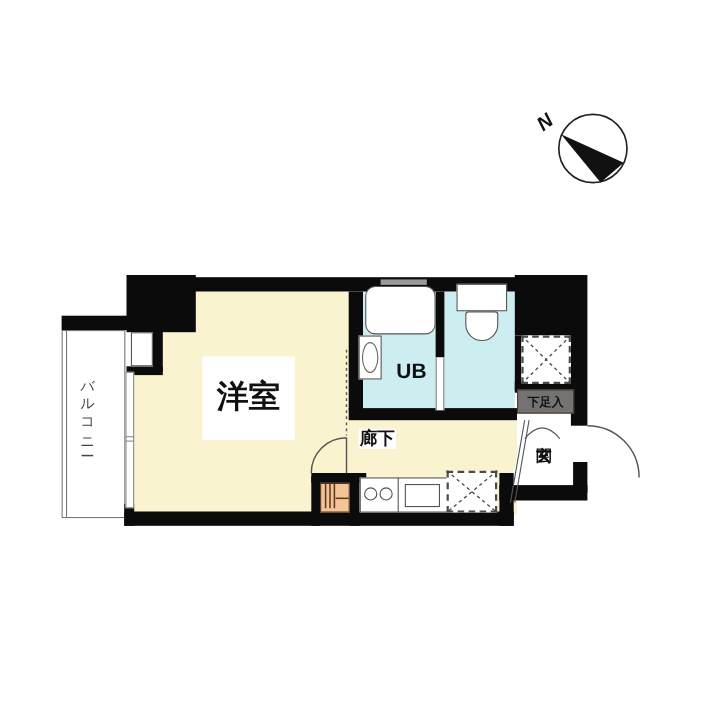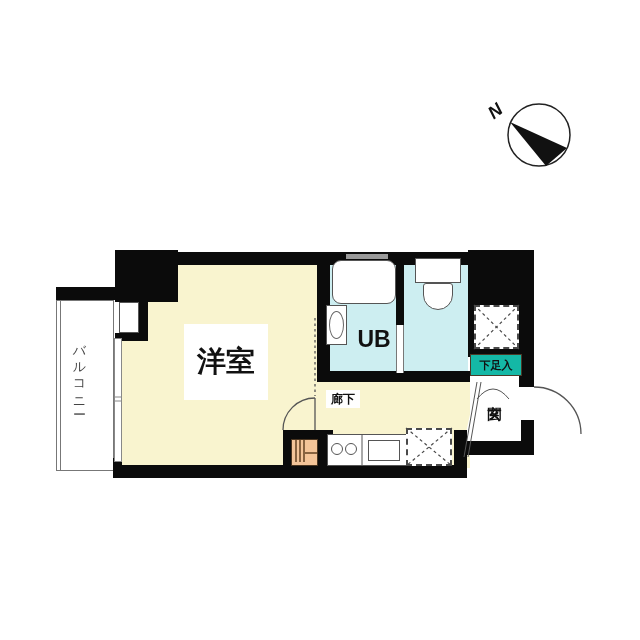--- a/index.html
+++ b/index.html
@@ -67,35 +67,35 @@
   <div class="fixture" style="left:327px;top:434px;width:81px;height:32px;border-width:1px;"></div>
   <div class="abs" style="left:331px;top:443px;width:12px;height:12px;border:1.5px solid #555;border-radius:50%;box-sizing:border-box;background:#fff;"></div>
   <div class="abs" style="left:345px;top:443px;width:12px;height:12px;border:1.5px solid #555;border-radius:50%;box-sizing:border-box;background:#fff;"></div>
   <div class="fixture" style="left:368px;top:440px;width:32px;height:21px;border-width:1.5px;"></div>
 
   <div class="xbox" style="left:474px;top:305px;width:45px;height:44px;"></div>
   <div class="xbox" style="left:406px;top:428px;width:46px;height:38px;"></div>
 
   <div class="abs" style="left:291px;top:439px;width:27px;height:27px;background:#f4c498;border:1px solid #4a3520;box-sizing:border-box;"></div>
 
-  <div class="label-patch" style="left:470px;top:354px;width:52px;height:22px;background:#14b8a6;border:1.5px solid #4a3a28;box-sizing:border-box;font-size:11px;font-weight:600;">
+  <div class="label-patch" style="left:470px;top:354px;width:52px;height:22px;background:#737373;border:1.5px solid #4a3a28;box-sizing:border-box;font-size:11px;font-weight:600;">
     <span>下足入</span>
   </div>
 
   <div class="thinline" style="left:114px;top:338px;width:8px;height:124px;"></div>
 
   <div class="label-patch" style="left:184px;top:324px;width:84px;height:76px;flex-direction:column;line-height:1.3;font-weight:600;">
     <span style="font-size:29px;">洋室</span>
   </div>
 
-  <div class="label-patch" style="left:354px;top:326px;width:40px;height:26px;background:transparent;font-size:23px;font-weight:600;">
+  <div class="label-patch" style="left:354px;top:326px;width:40px;height:26px;background:transparent;font-size:19px;font-weight:600;">
     <span>UB</span>
   </div>
 
-  <div class="label-patch" style="left:326px;top:390px;width:34px;height:18px;font-size:12px;font-weight:600;">
+  <div class="label-patch" style="left:326px;top:390px;width:34px;height:18px;font-size:16px;font-weight:600;">
     <span>廊下</span>
   </div>
 
 
   <div class="abs vtext" style="left:486px;top:394px;font-size:14px;color:#111;background:#fff;letter-spacing:2px;font-weight:600;">
     <span>玄関</span>
   </div>
 
   <div class="abs vtext" style="left:70px;top:336px;font-size:13px;color:#444;">
     <span>バルコニー</span>

